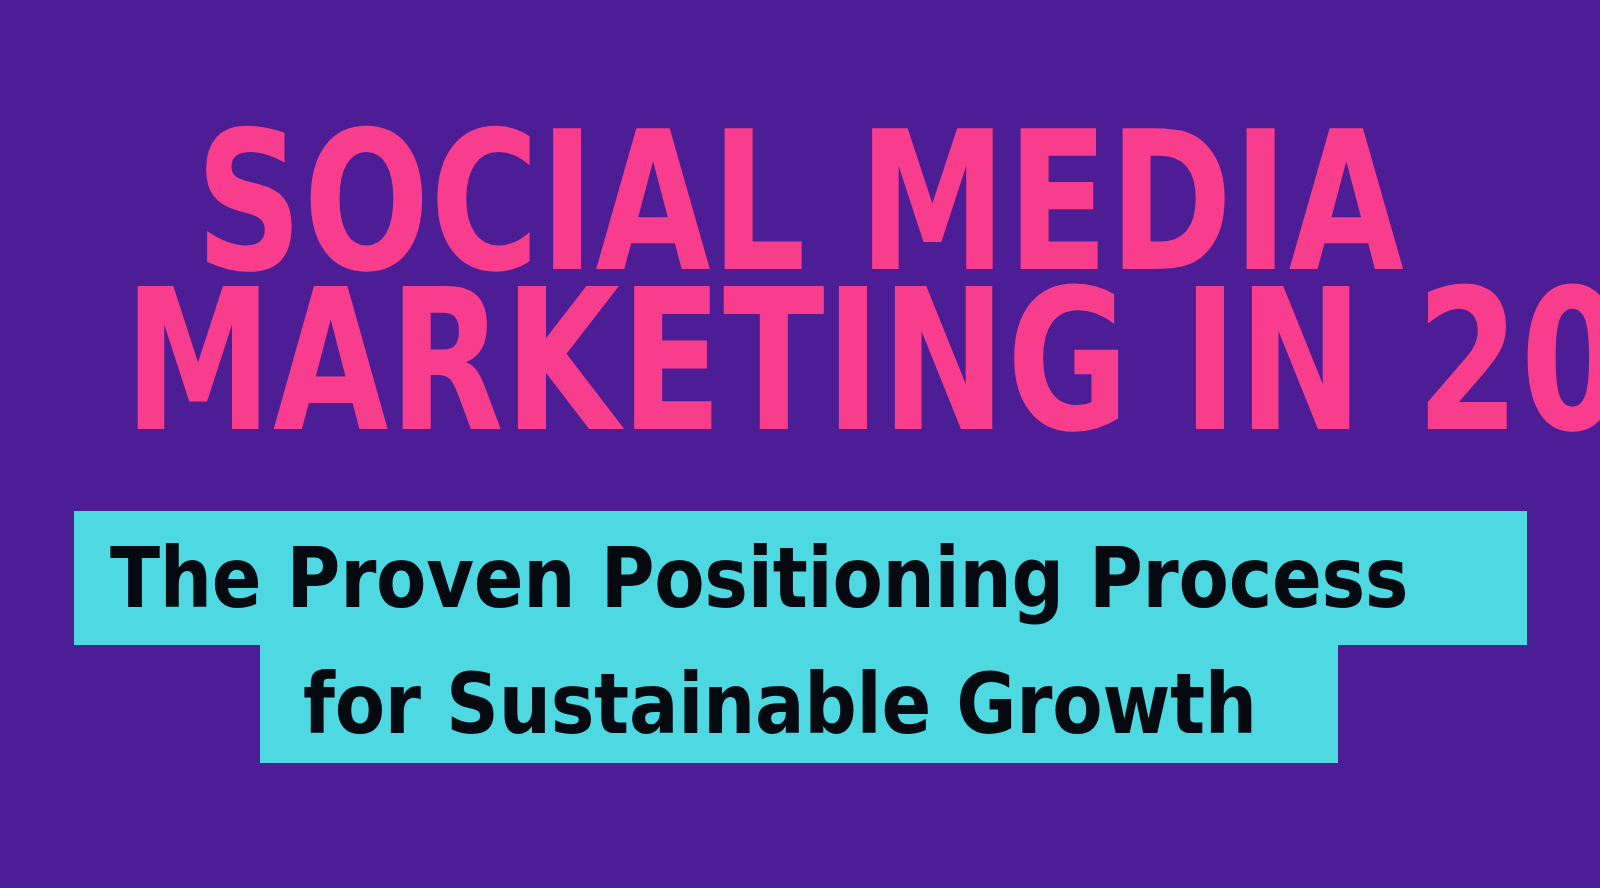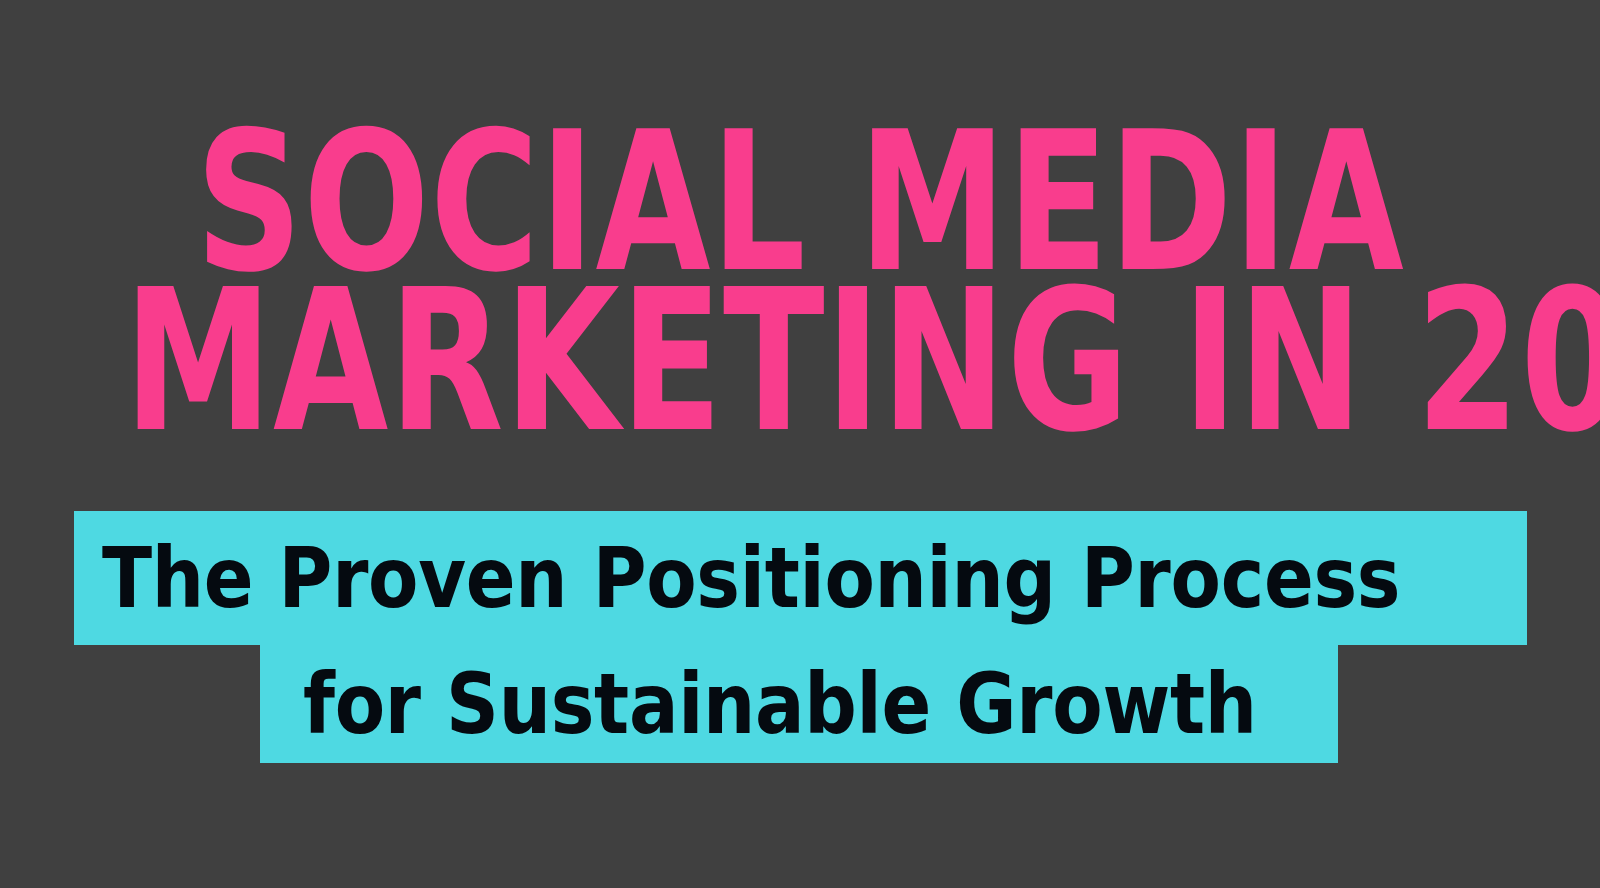--- a/index.html
+++ b/index.html
@@ -10,21 +10,21 @@
 
   body {
     background: #0e0e0e;
     font-family: "Liberation Sans", sans-serif;
   }
 
   .canvas {
     position: relative;
     width: 1600px;
     height: 888px;
-    background: #404040;
+    background: #4c1d95;
     overflow: hidden;
     margin: 0 auto;
   }
 
   
   .headline {
     position: absolute;
     left: 0;
     top: 126px;
     width: 1600px;
@@ -65,21 +65,21 @@
     align-items: center;
     overflow: hidden;
   }
 
   .band-upper {
     left: 74px;
     top: 511px;
     width: 1453px;
     height: 134px;
     justify-content: flex-start;
-    padding-left: 28px;
+    padding-left: 36px;
     box-sizing: border-box;
   }
 
   .band-lower {
     left: 260px;
     top: 645px;
     width: 1078px;
     height: 118px;
     justify-content: flex-start;
     padding-left: 43px;

